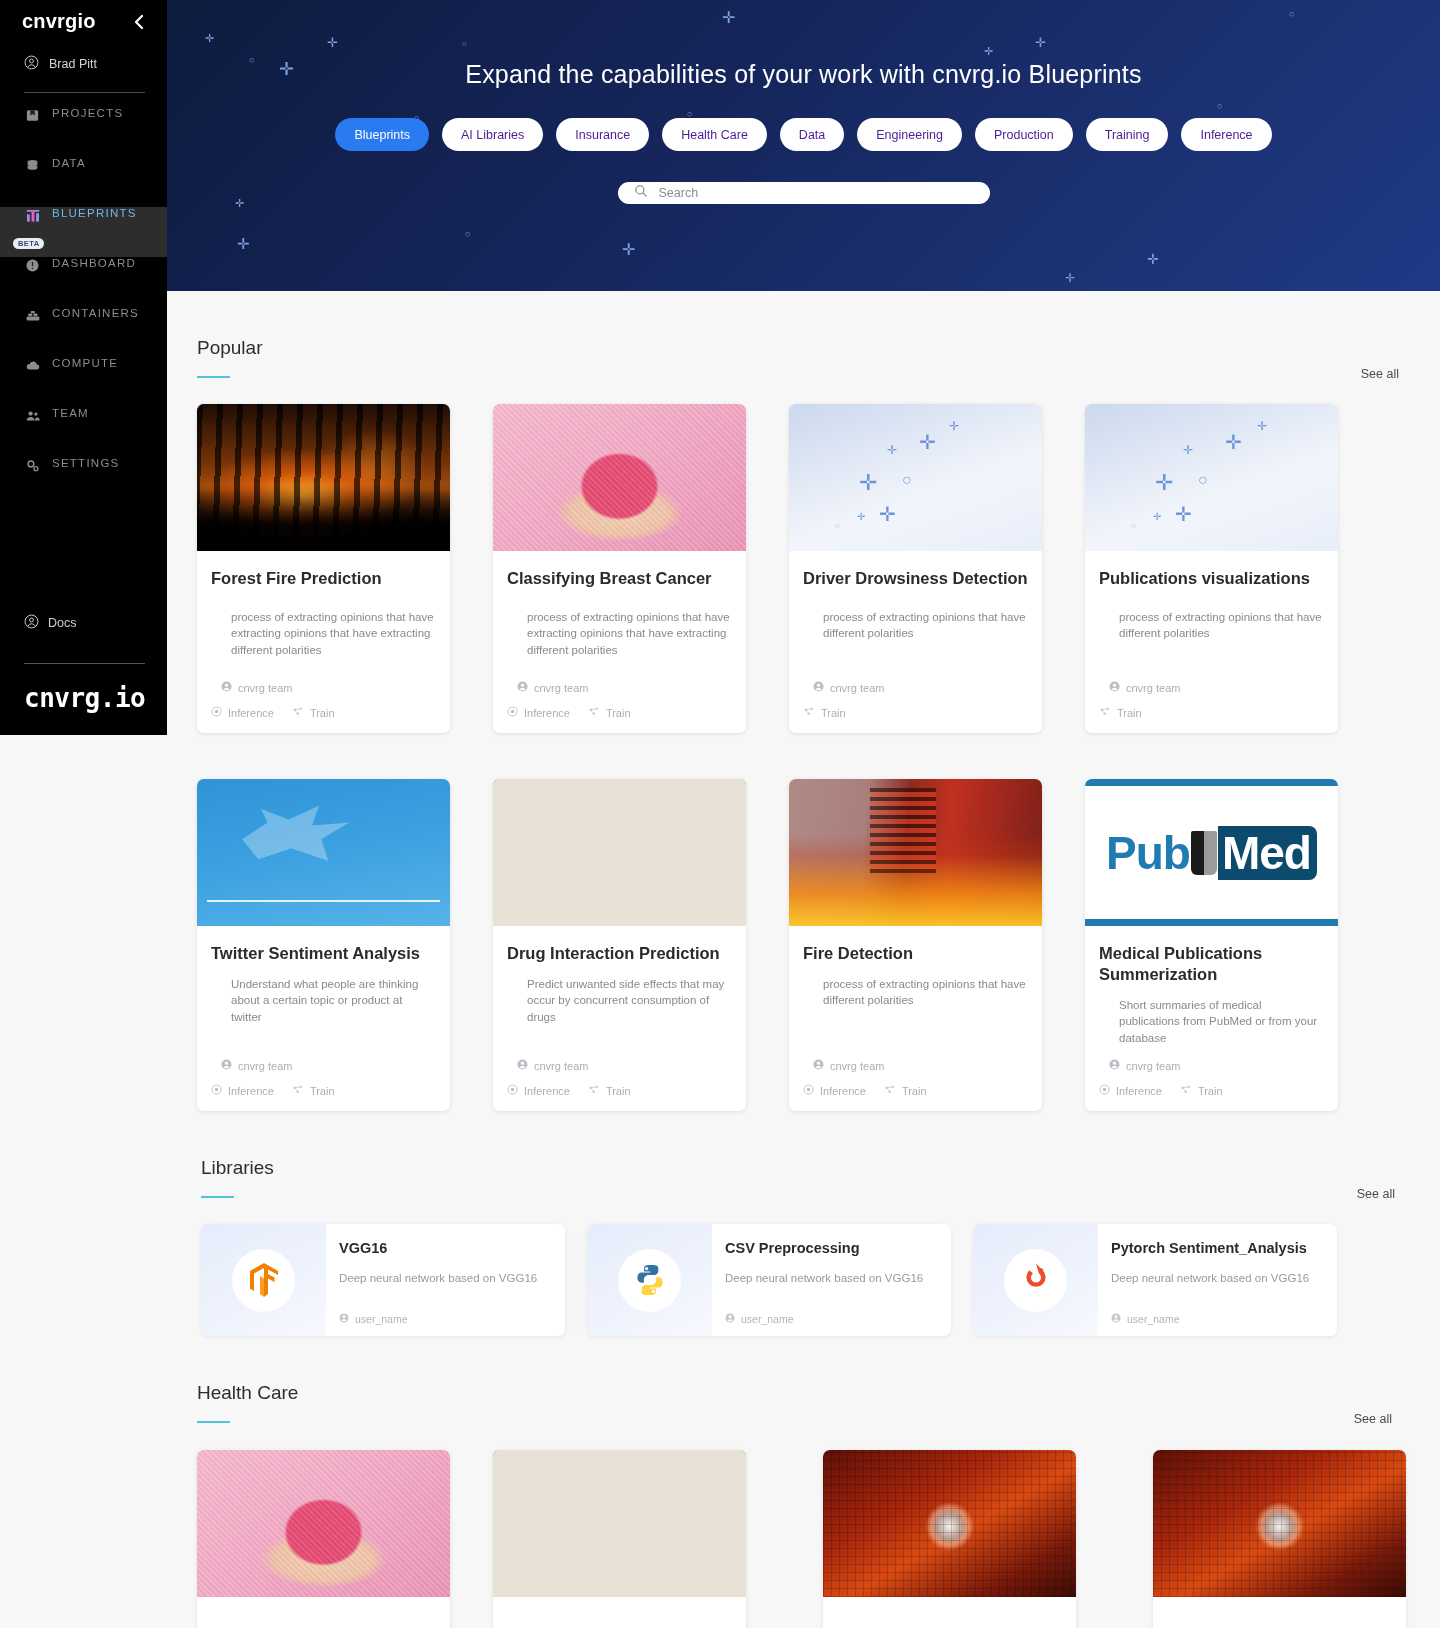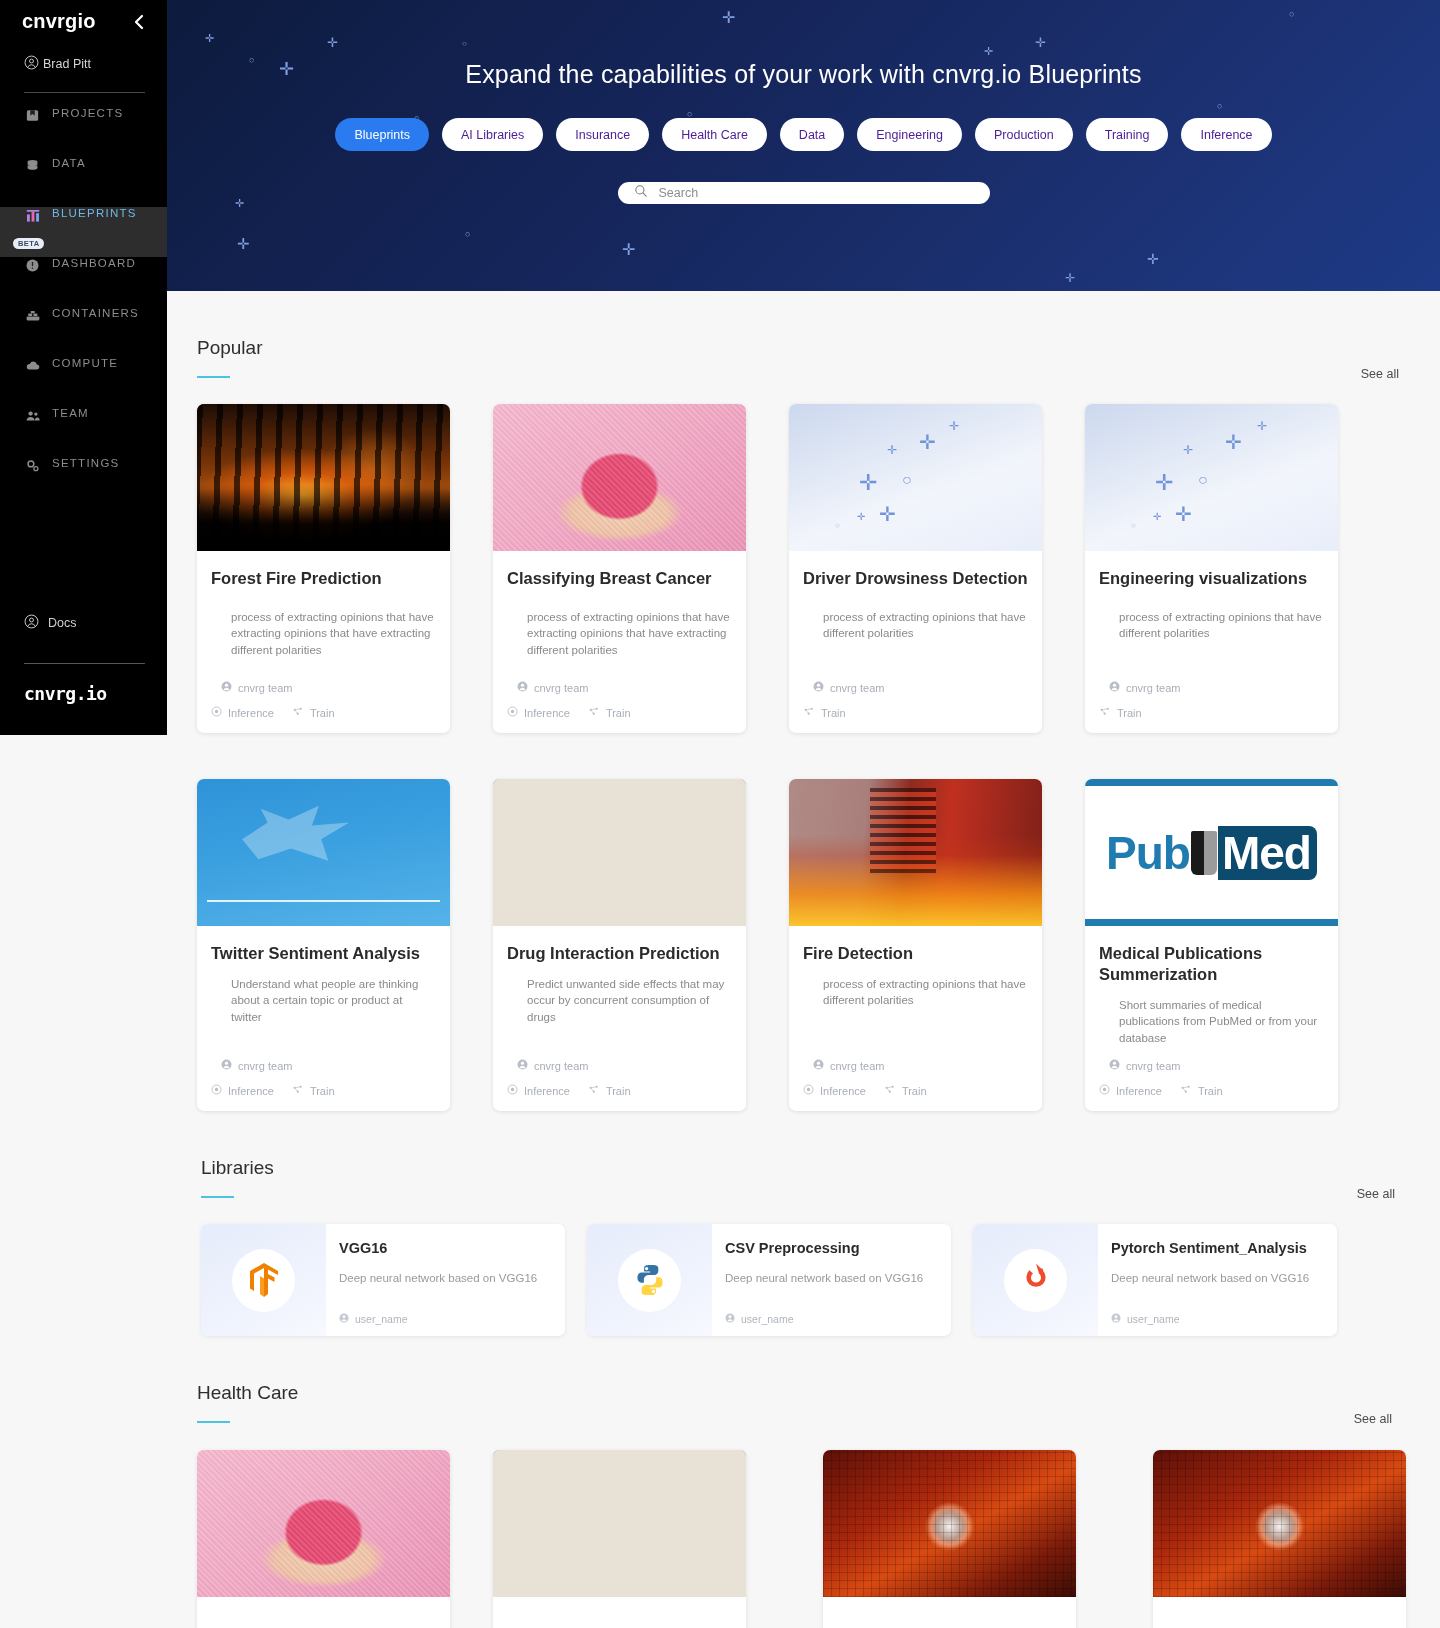--- a/index.html
+++ b/index.html
@@ -27,21 +27,21 @@
     padding: 4px 18px 0 22px;
   }
   .sb-brand {
     font-size: 20px; font-weight: 700; color: #ffffff; letter-spacing: 0.2px;
   }
   .sb-collapse {
     width: 20px; height: 20px; display: flex; align-items: center; justify-content: center;
     color: #ffffff; cursor: pointer;
   }
   .sb-user {
-    display: flex; align-items: center; gap: 4px;
+    display: flex; align-items: center; gap: 10px;
     padding: 22px 22px 0 24px;
     font-size: 12.5px; color: #d6d6d6;
   }
   .sb-divider {
     height: 1px; background: #4a4a4a; margin: 19px 22px 0 24px;
   }
   .sb-nav { margin-top: 14px; }
   .sb-item {
     display: flex; gap: 11px;
     height: 50px; padding-left: 24px;
@@ -59,21 +59,21 @@
   }
   .sb-docs {
     position: absolute; left: 0; top: 614px;
     display: flex; align-items: center; gap: 9px;
     padding-left: 24px; font-size: 12.5px; color: #cfcfcf; cursor: pointer;
   }
   .sb-botline { position: absolute; left: 24px; top: 663px; width: 121px; height: 1px; background: #555; }
   .sb-logo {
     position: absolute; left: 24px; top: 683px;
     font-family: "DejaVu Sans Mono", monospace;
-    font-size: 18px; font-weight: 700; color: #ffffff; letter-spacing: -0.5px;
+    font-size: 26px; font-weight: 700; color: #ffffff; letter-spacing: -0.5px;
   }
 
   
   .main { flex: 1; width: 1273px; background: #f7f7f8; }
 
   
   .hero {
     position: relative;
     height: 291px;
     background: linear-gradient(135deg, #0d1b3e 0%, #15255a 40%, #1b3070 70%, #1e3a86 100%);
@@ -597,21 +597,21 @@
               <span class="s" style="left:140px;top:28px;font-size:20px;">✛</span>
               <span class="s" style="left:98px;top:40px;font-size:12px;">✛</span>
               <span class="s" style="left:70px;top:68px;font-size:22px;">✛</span>
               <span class="s" style="left:113px;top:68px;font-size:16px;opacity:.85;">○</span>
               <span class="s" style="left:68px;top:108px;font-size:10px;">✛</span>
               <span class="s" style="left:90px;top:100px;font-size:20px;">✛</span>
               <span class="s" style="left:46px;top:118px;font-size:8px;opacity:.6;">○</span>
             </div>
           </div>
           <div class="card-body">
-            <div class="card-title">Engineering visualizations</div>
+            <div class="card-title">Publications visualizations</div>
             <div class="card-desc">process of extracting opinions that have different polarities</div>
             <div class="card-author">
               <span><svg width="11" height="11" viewBox="0 0 20 20">
                     <circle cx="10" cy="10" r="9" fill="#b9bec7"></circle>
                     <circle cx="10" cy="7.6" r="2.9" fill="#fff"></circle>
                     <path d="M4.6 16.6a5.6 5.6 0 0 1 10.8 0z" fill="#fff"></path>
                   </svg></span>
               <span>cnvrg team</span>
             </div>
             <div class="card-tags">

